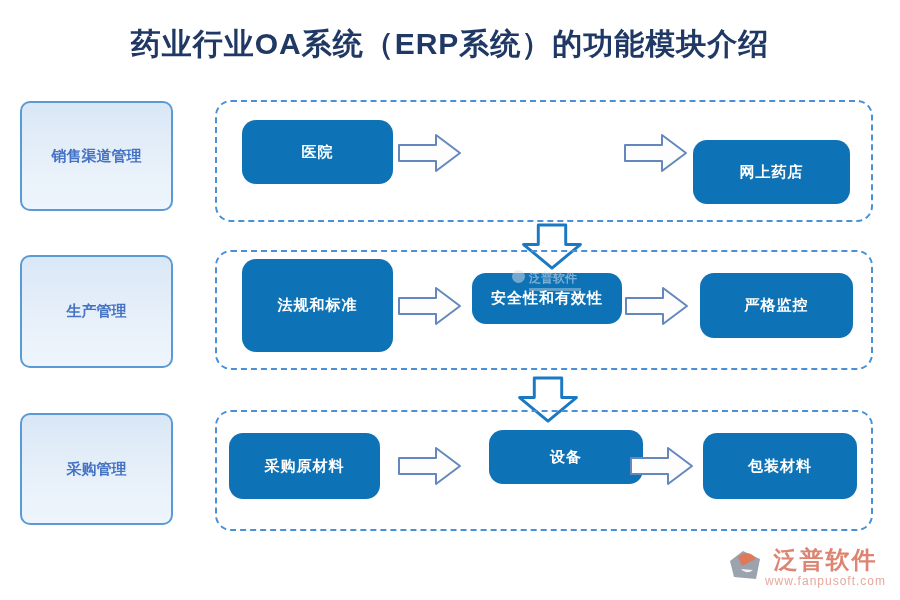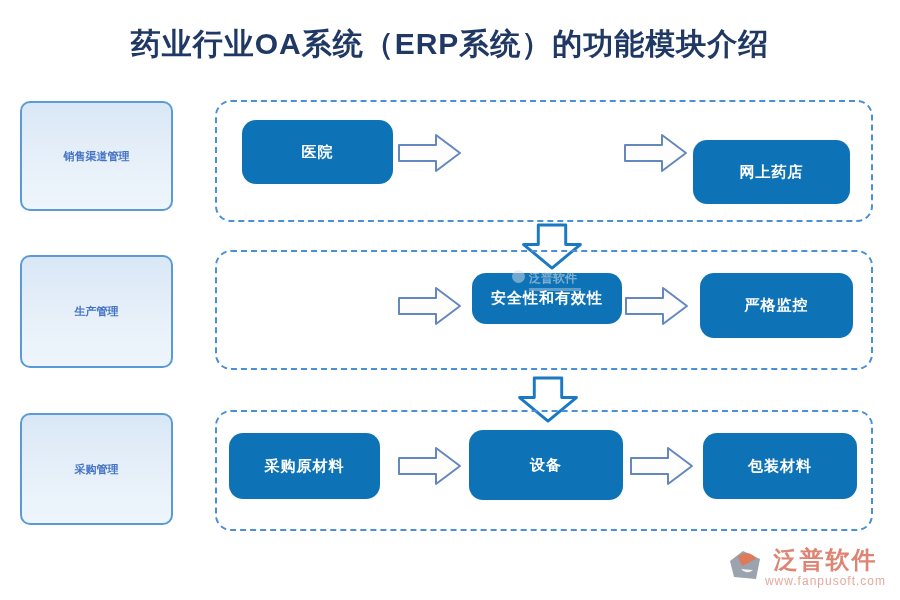--- a/index.html
+++ b/index.html
@@ -23,21 +23,21 @@
     font-size:30px;font-weight:bold;color:var(--titlec);
     letter-spacing:1px;
   }
   .title .it{}
 
   .side{
     position:absolute;left:20px;width:153px;
     border:2px solid var(--sideborder);border-radius:10px;
     background:linear-gradient(180deg,#d9e7f6 0%,#e7f0f9 55%,#eef5fc 100%);
     display:flex;align-items:center;justify-content:center;
-    font-size:11px;font-weight:bold;color:var(--sidetext);
+    font-size:15px;font-weight:bold;color:var(--sidetext);
     box-sizing:border-box;
   }
   .side.s1{top:101px;height:110px;}
   .side.s2{top:255px;height:113px;}
   .side.s3{top:413px;height:112px;}
 
   .lane{
     position:absolute;left:215px;width:658px;
     border:2px dashed var(--dash);border-radius:16px;
     box-sizing:border-box;
@@ -54,21 +54,21 @@
   
   .l1 .n1{left:25px;top:18px;width:151px;height:64px;align-items:center;}
   .l1 .n2{left:251px;top:18px;width:154px;height:64px;}
   .l1 .n3{left:476px;top:18px;width:157px;height:64px;margin-top:20px;}
   
   .l2 .n1{left:25px;top:7px;width:151px;height:93px;}
   .l2 .n2{left:255px;top:21px;width:150px;height:51px;}
   .l2 .n3{left:483px;top:21px;width:153px;height:65px;}
   
   .l3 .n1{left:12px;top:21px;width:151px;height:66px;}
-  .l3 .n2{left:252px;top:18px;width:154px;height:70px;align-items:center;}
+  .l3 .n2{left:272px;top:18px;width:154px;height:54px;align-items:center;}
   .l3 .n3{left:486px;top:21px;width:154px;height:66px;}
 
   .rarrow{position:absolute;width:64px;height:42px;}
   .l1 .a1,.l2 .a1,.l3 .a1{left:181px;top:30px;}
   .l1 .a2{left:407px;top:30px;}
   .l2 .a2{left:408px;top:33px;}
   .l3 .a2{left:413px;top:33px;}
   .l2 .a1{top:33px;}
   .l3 .a1{top:33px;}
 
@@ -127,20 +127,23 @@
     <div class="node n3">
       <span>网上药店</span>
     </div>
   </div>
 
   <svg class="darrow d1" viewBox="0 0 62 48">
     <polygon points="17,2 45,2 45,22 60,22 31,46 2,22 17,22" fill="#ffffff" stroke="#1b79c3" stroke-width="3" stroke-linejoin="round"></polygon>
   </svg>
 
   <div class="lane l2">
+    <div class="node n1">
+      <span>法规和标准</span>
+    </div>
     <svg class="rarrow a1" viewBox="0 0 64 42">
       <polygon points="1,13 38,13 38,3 62,21 38,39 38,29 1,29" fill="#fdfdfe" stroke="#6488bd" stroke-width="2" stroke-linejoin="round"></polygon>
     </svg>
     <div class="node n2">
       <span>安全性和有效性</span>
     </div>
     <svg class="rarrow a2" viewBox="0 0 64 42">
       <polygon points="1,13 38,13 38,3 62,21 38,39 38,29 1,29" fill="#fdfdfe" stroke="#6488bd" stroke-width="2" stroke-linejoin="round"></polygon>
     </svg>
     <div class="node n3">

